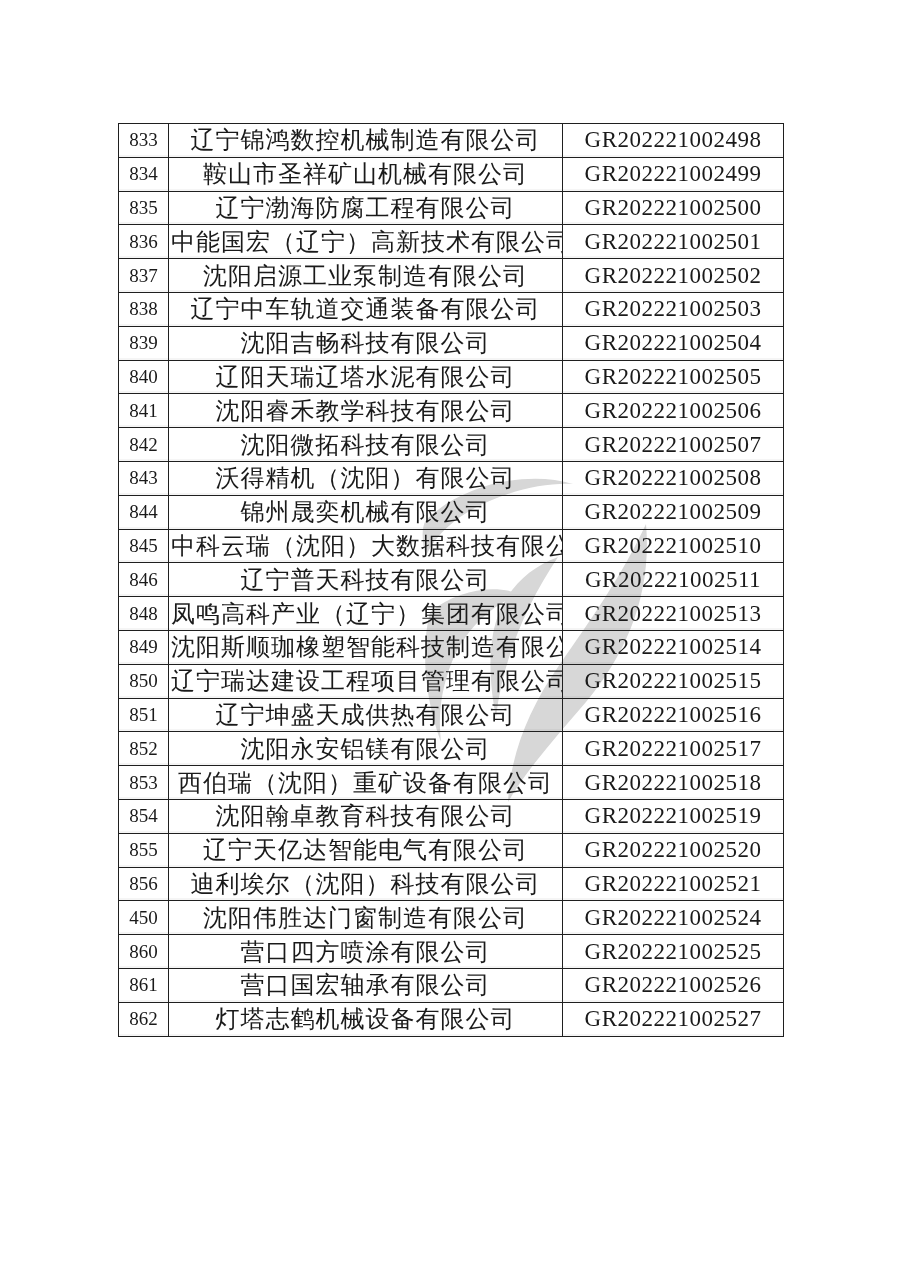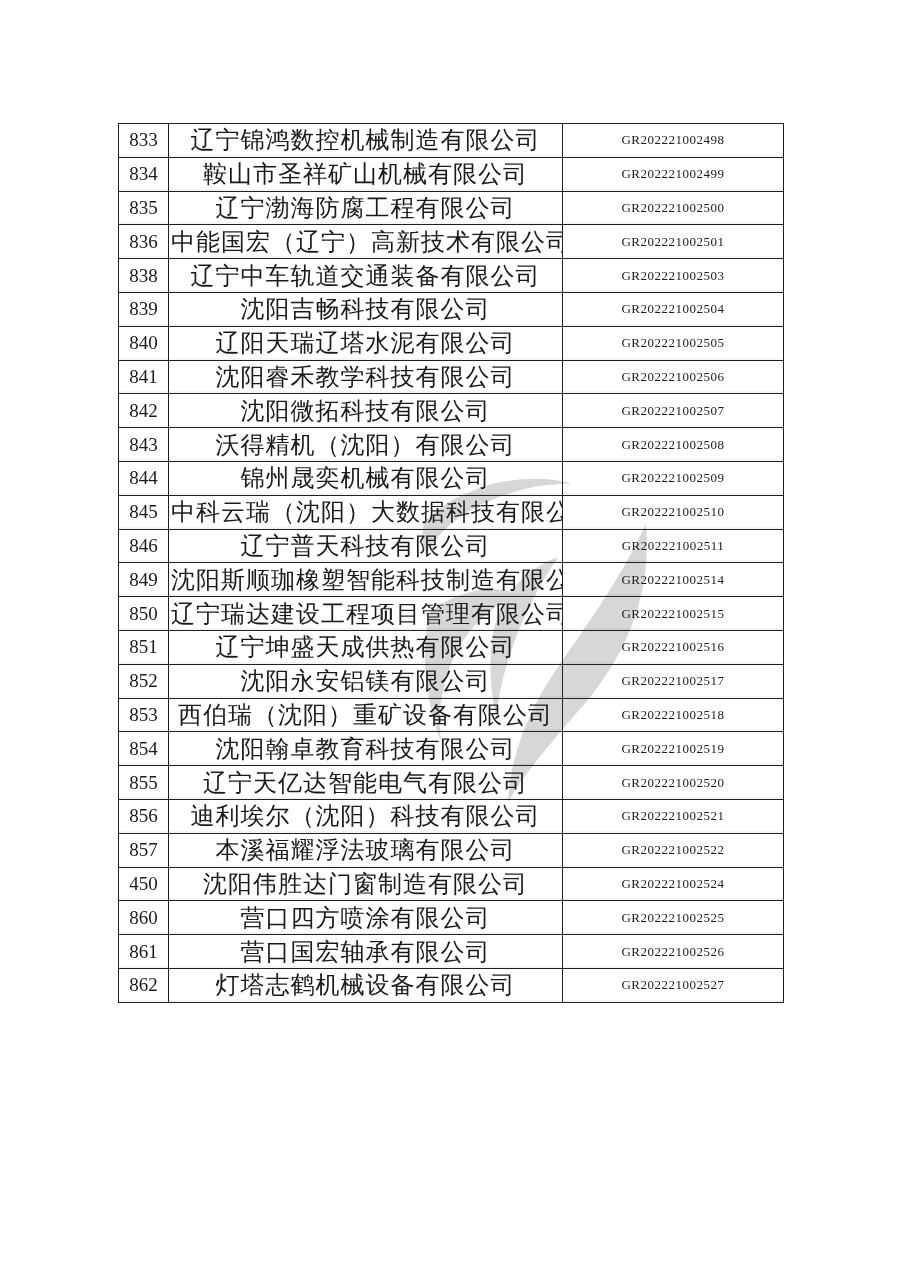--- a/index.html
+++ b/index.html
@@ -49,21 +49,21 @@
     box-shadow: inset 0 -2px 0 rgba(0,0,0,0.04);
   }
   td.no-cell {
     font-size: 19px;
   }
   td.company-cell {
     font-size: 24px;
     letter-spacing: 1px;
   }
   td.code-cell {
-    font-size: 13px;
+    font-size: 23px;
     letter-spacing: 0.5px;
     font-family: Liberation Serif, serif;
   }
 </style>
 </head>
 <body>
 
 <div class="page">
 
   <svg class="watermark" viewBox="0 0 250 345" xmlns="http://www.w3.org/2000/svg" aria-hidden="true">
@@ -118,20 +118,25 @@
       <td class="company-cell">辽宁渤海防腐工程有限公司</td>
       <td class="code-cell">GR202221002500</td>
     </tr>
 
     <tr>
       <td class="no-cell">836</td>
       <td class="company-cell">中能国宏（辽宁）高新技术有限公司</td>
       <td class="code-cell">GR202221002501</td>
     </tr>
 
+    <tr>
+      <td class="no-cell">837</td>
+      <td class="company-cell">沈阳启源工业泵制造有限公司</td>
+      <td class="code-cell">GR202221002502</td>
+    </tr>
 
     <tr>
       <td class="no-cell">838</td>
       <td class="company-cell">辽宁中车轨道交通装备有限公司</td>
       <td class="code-cell">GR202221002503</td>
     </tr>
 
     <tr>
       <td class="no-cell">839</td>
       <td class="company-cell">沈阳吉畅科技有限公司</td>
@@ -174,20 +179,25 @@
       <td class="code-cell">GR202221002510</td>
     </tr>
 
     <tr>
       <td class="no-cell">846</td>
       <td class="company-cell">辽宁普天科技有限公司</td>
       <td class="code-cell">GR202221002511</td>
     </tr>
 
 
+    <tr>
+      <td class="no-cell">848</td>
+      <td class="company-cell">凤鸣高科产业（辽宁）集团有限公司</td>
+      <td class="code-cell">GR202221002513</td>
+    </tr>
 
     <tr>
       <td class="no-cell">849</td>
       <td class="company-cell">沈阳斯顺珈橡塑智能科技制造有限公司</td>
       <td class="code-cell">GR202221002514</td>
     </tr>
 
     <tr>
       <td class="no-cell">850</td>
       <td class="company-cell">辽宁瑞达建设工程项目管理有限公司</td>
@@ -223,25 +233,20 @@
       <td class="company-cell">辽宁天亿达智能电气有限公司</td>
       <td class="code-cell">GR202221002520</td>
     </tr>
 
     <tr>
       <td class="no-cell">856</td>
       <td class="company-cell">迪利埃尔（沈阳）科技有限公司</td>
       <td class="code-cell">GR202221002521</td>
     </tr>
 
-    <tr>
-      <td class="no-cell">857</td>
-      <td class="company-cell">本溪福耀浮法玻璃有限公司</td>
-      <td class="code-cell">GR202221002522</td>
-    </tr>
 
 
     <tr>
       <td class="no-cell">450</td>
       <td class="company-cell">沈阳伟胜达门窗制造有限公司</td>
       <td class="code-cell">GR202221002524</td>
     </tr>
 
     <tr>
       <td class="no-cell">860</td>

